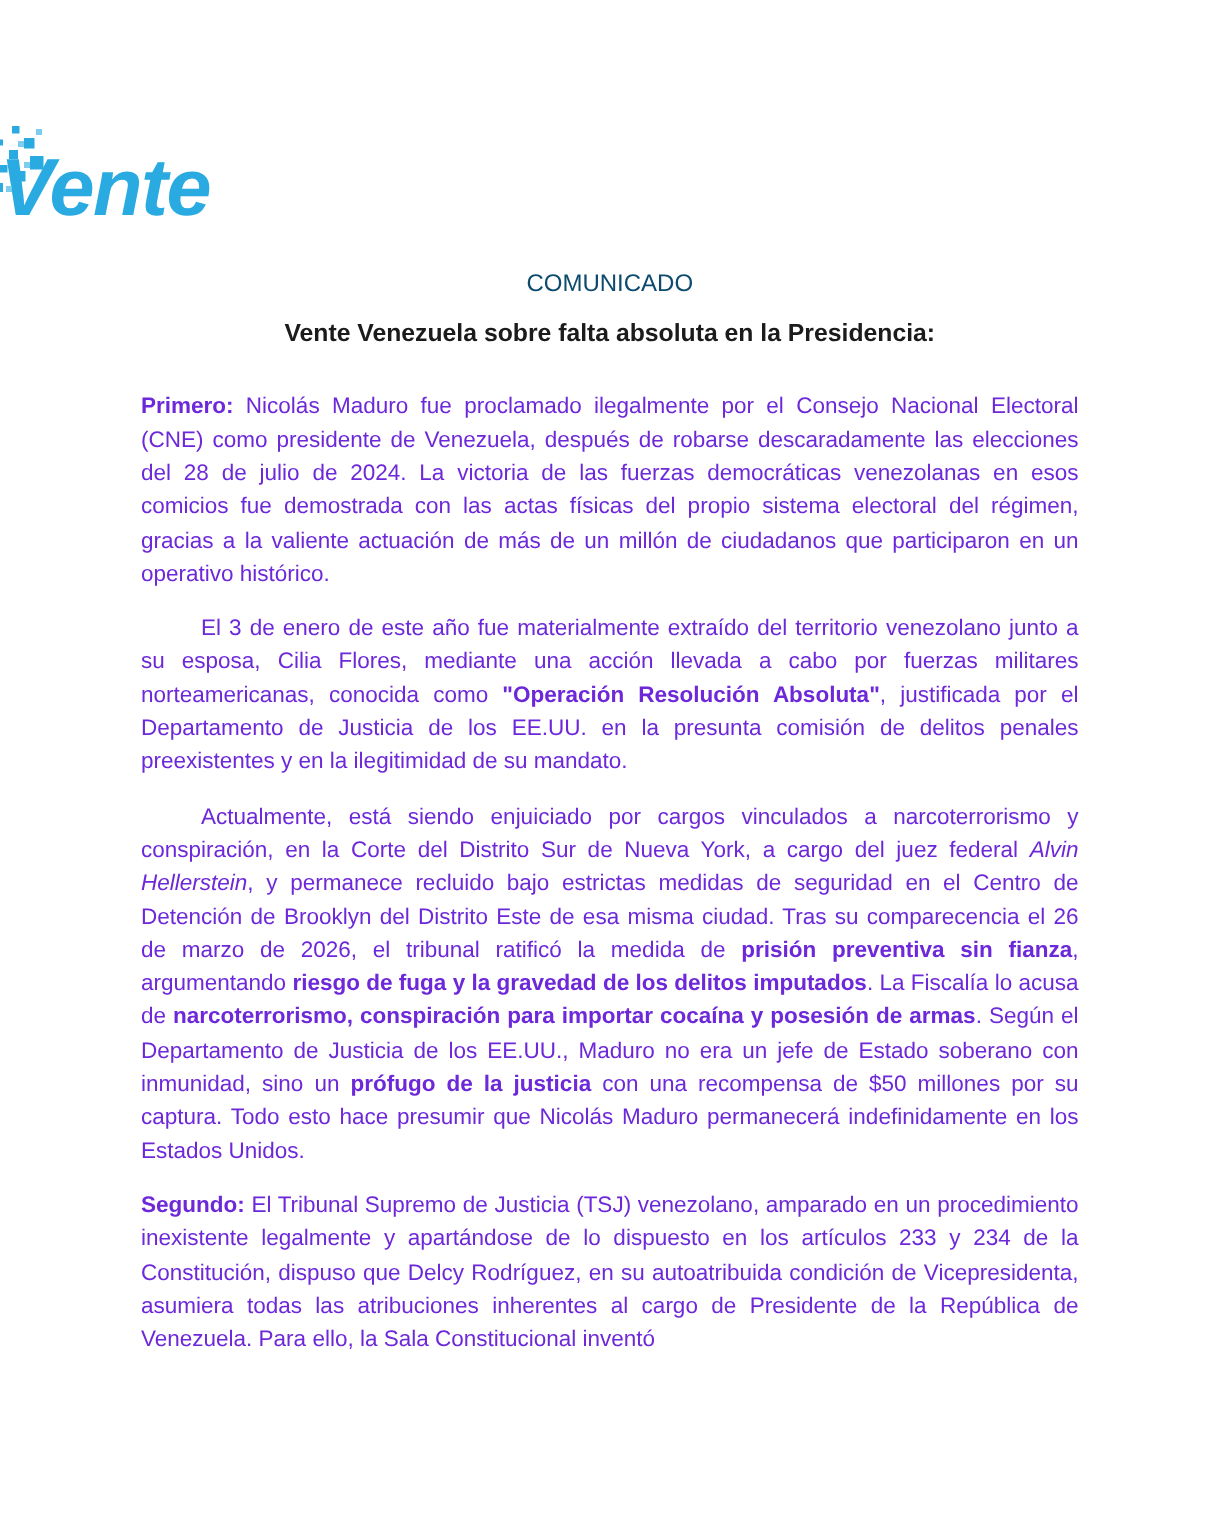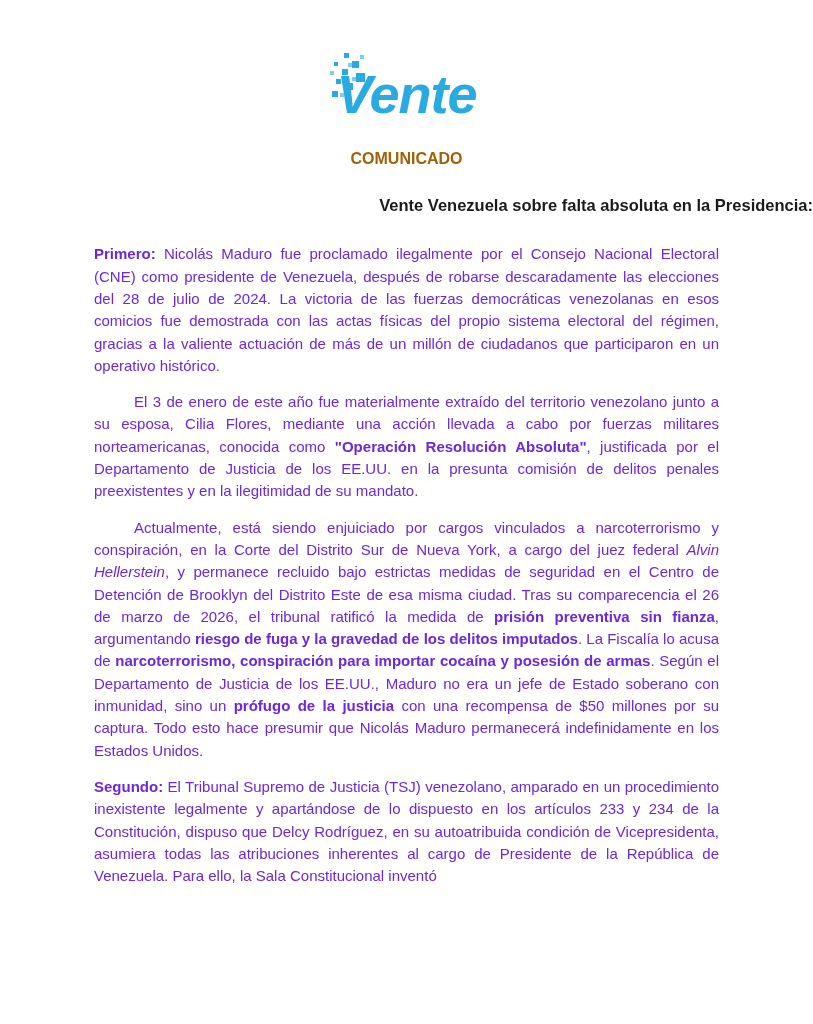--- a/index.html
+++ b/index.html
@@ -12,22 +12,22 @@
     overflow: hidden;
   }
   .page {
     width: 813px;
     height: 1024px;
     background: #ffffff;
     position: relative;
   }
   
   .logo-wrap {
-    padding-top: 65px;
-    text-align: center;
+    padding-top: 96px;
+    text-align: left;
   }
   .logo {
     position: relative;
     display: inline-block;
   }
   .logo-text {
     font-size: 54px;
     font-weight: bold;
     font-style: italic;
     letter-spacing: -1px;
@@ -40,26 +40,26 @@
     top: -12px;
     width: 42px;
     height: 48px;
     pointer-events: none;
   }
   
   .kicker {
     margin-top: 26px;
     text-align: center;
     font-size: 16px;
-    font-weight: bold;
-    color: #a16207;
+    font-weight: normal;
+    color: #0c4a6e;
   }
   .title {
-    margin-top: 26px;
-    text-align: right;
+    margin-top: 12px;
+    text-align: center;
     font-size: 16.5px;
     font-weight: bold;
     line-height: 22px;
     color: #1b1b1b;
   }
   
   .body-text {
     margin-top: 27px;
     padding: 0 94px 0 94px;
   }

